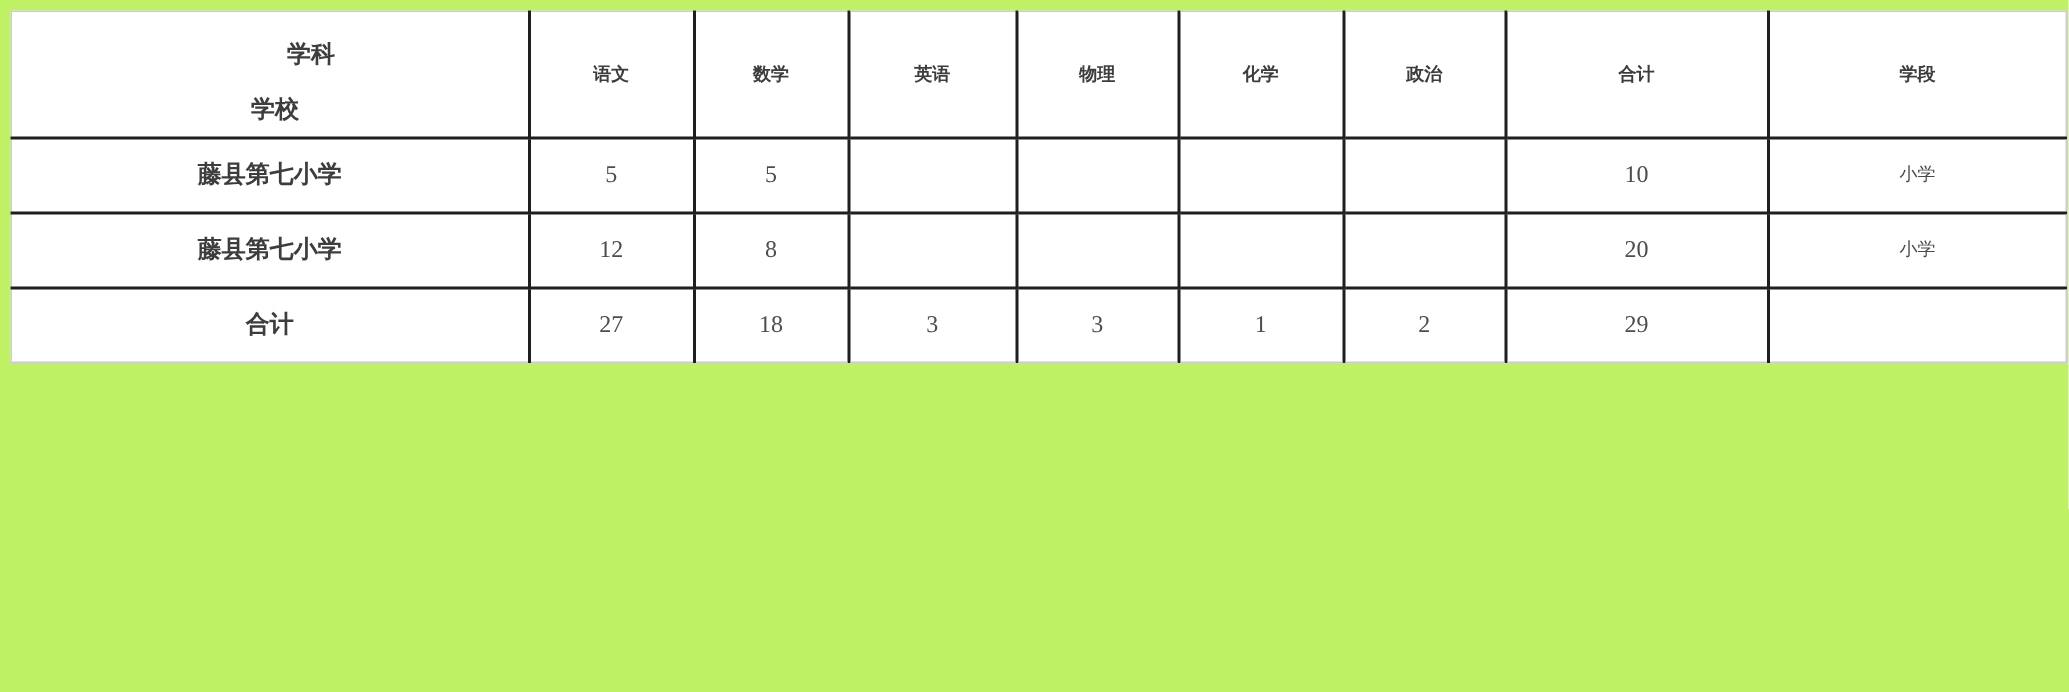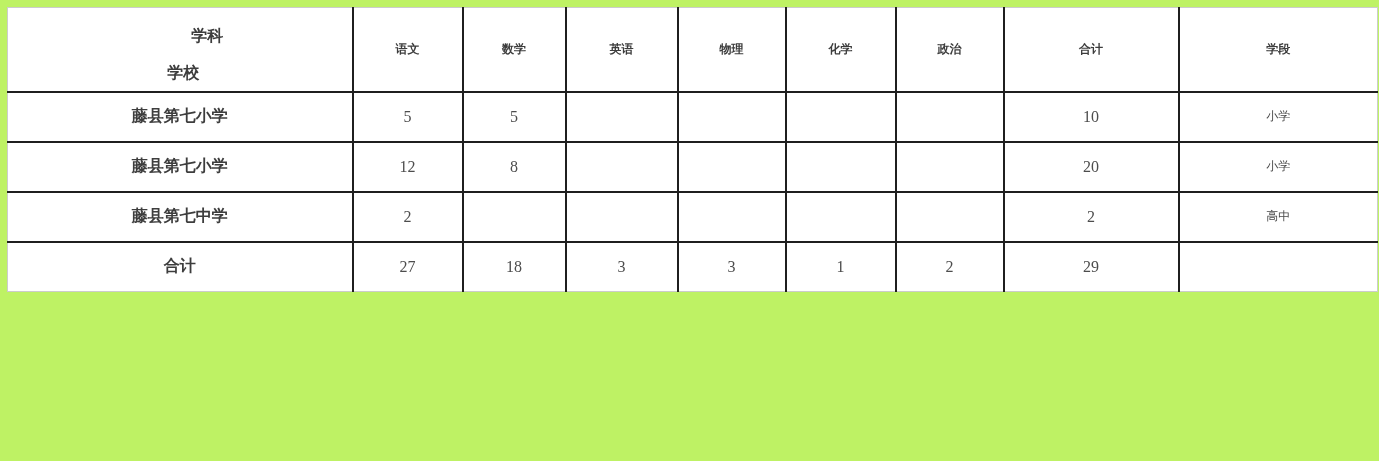--- a/index.html
+++ b/index.html
@@ -128,31 +128,20 @@
       <td class="num-cell"></td>
       <td class="num-cell"></td>
       <td class="num-cell"></td>
       <td class="num-cell"></td>
       <td class="num-cell">20</td>
       <td class="stage-cell">小学</td>
     </tr>
 
 
 
-    <tr class="data-row">
-      <td class="school-cell">藤县第七中学</td>
-      <td class="num-cell">2</td>
-      <td class="num-cell"></td>
-      <td class="num-cell"></td>
-      <td class="num-cell"></td>
-      <td class="num-cell"></td>
-      <td class="num-cell"></td>
-      <td class="num-cell">2</td>
-      <td class="stage-cell">高中</td>
-    </tr>
 
     <tr class="data-row">
       <td class="school-cell">合计</td>
       <td class="num-cell">27</td>
       <td class="num-cell">18</td>
       <td class="num-cell">3</td>
       <td class="num-cell">3</td>
       <td class="num-cell">1</td>
       <td class="num-cell">2</td>
       <td class="num-cell">29</td>

